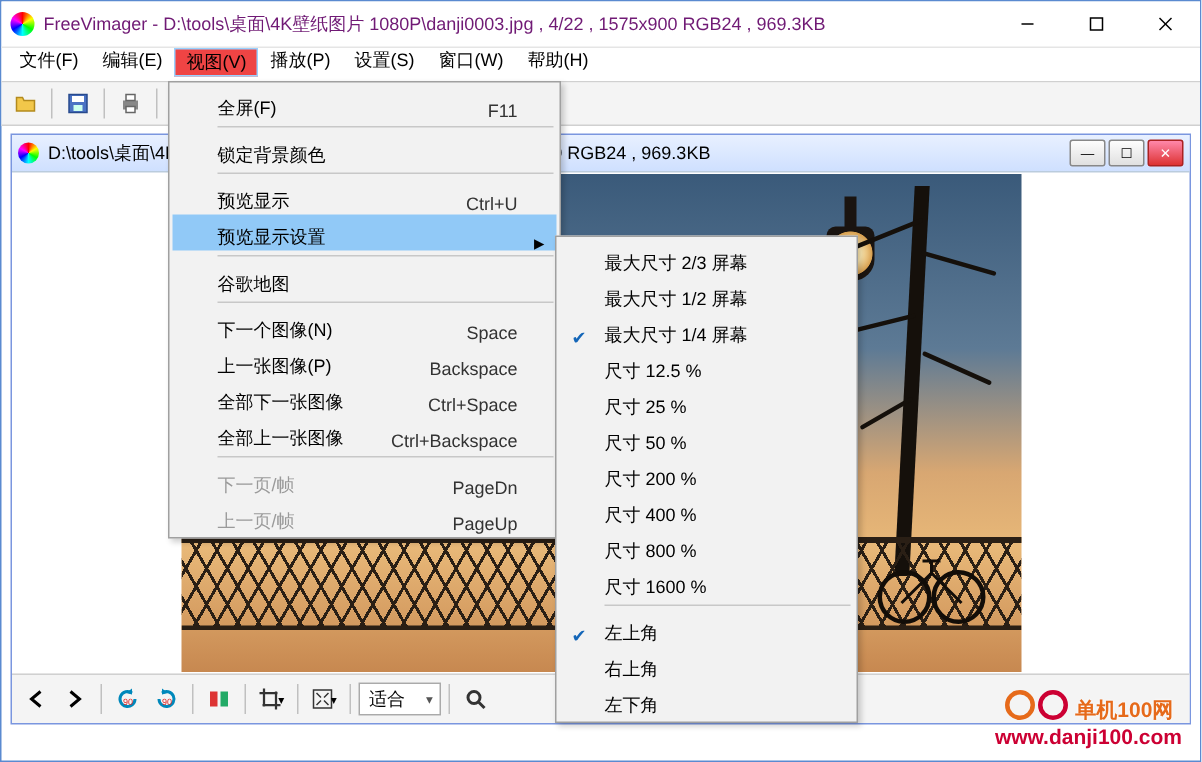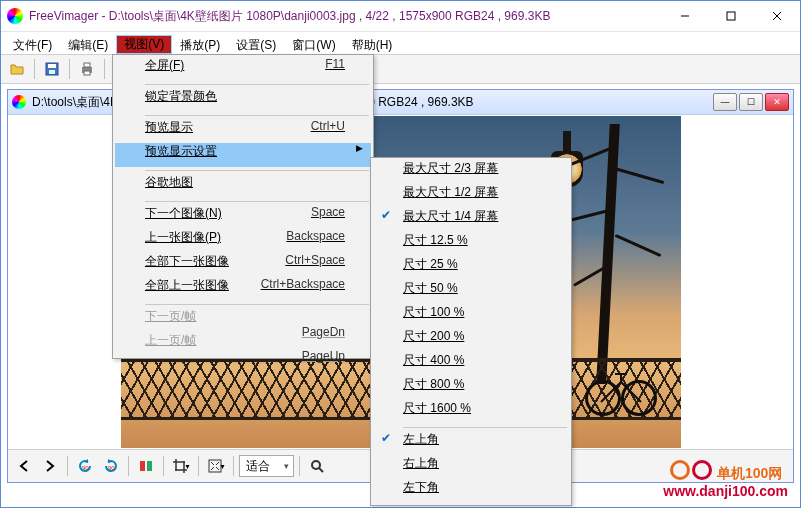--- a/index.html
+++ b/index.html
@@ -2,23 +2,23 @@
 <html><head>
 <meta charset="utf-8">
 <style>
   html,body{margin:0;padding:0;font-family:"Microsoft YaHei","Segoe UI",sans-serif;font-size:12px;background:#fff;color:#000;overflow:hidden;}
   .window{width:801px;height:508px;border:1px solid #5a8ad0;box-sizing:border-box;position:relative;background:#fff;}
   .titlebar{height:30px;display:flex;align-items:center;background:#fff;border-bottom:1px solid #e5e5e5;}
   .titlebar .icon{width:16px;height:16px;margin:0 6px;border-radius:50%;background:conic-gradient(red,yellow,lime,cyan,blue,magenta,red);}
   .titlebar .title{flex:1;font-size:12px;color:#701a75;white-space:nowrap;overflow:hidden;}
   .winbtns{display:flex;height:100%;}
   .winbtn{width:46px;display:flex;align-items:center;justify-content:center;font-size:12px;}
-  .menubar{height:22px;display:flex;align-items:flex-end;padding:0 4px;border-bottom:1px solid #d0d0d0;background:#fff;}
+  .menubar{height:22px;display:flex;align-items:flex-start;padding:0 4px;border-bottom:1px solid #d0d0d0;background:#fff;}
   .menuitem{padding:0 8px;display:flex;align-items:center;font-size:12px;}
-  .menuitem.active{background:#b91c1c;border:1px solid #99d1ff;box-sizing:border-box;padding:0 7px;}
+  .menuitem.active{background:#ef4444;border:1px solid #99d1ff;box-sizing:border-box;padding:0 7px;}
   .toolbar{height:28px;display:flex;align-items:center;background:#f4f4f4;border-bottom:1px solid #d0d0d0;padding:0 4px;gap:2px;}
   .tb-btn{width:24px;height:22px;display:flex;align-items:center;justify-content:center;}
   .tb-sep{width:1px;height:20px;background:#c0c0c0;margin:0 3px;}
   .client{position:absolute;left:6px;right:6px;top:88px;bottom:6px;}
   .doc{position:absolute;left:0;top:0;right:0;height:392px;border:1px solid #7a96df;background:#fff;}
   .doc-title{height:24px;background:linear-gradient(#e8f0ff,#cfe0ff);display:flex;align-items:center;padding:0 4px;border-bottom:1px solid #bcd;}
   .doc-title .icon{width:14px;height:14px;margin-right:6px;border-radius:50%;background:conic-gradient(red,yellow,lime,cyan,blue,magenta,red);}
   .doc-title .t{flex:1;white-space:nowrap;overflow:hidden;}
   .doc-sys{display:flex;gap:2px;}
   .doc-sys .b{width:22px;height:16px;border:1px solid #888;background:linear-gradient(#fdfdfd,#e0e0e0);border-radius:2px;display:flex;align-items:center;justify-content:center;font-size:9px;}
@@ -35,25 +35,25 @@
   .fence::after{content:"";position:absolute;bottom:0;left:0;right:0;height:3px;background:#2a1f15;}
   .bike{position:absolute;right:24px;bottom:32px;width:72px;height:46px;}
   .wheel{position:absolute;width:30px;height:30px;border:3px solid #120d08;border-radius:50%;bottom:0;}
   .toolbar2{position:absolute;left:0;right:0;bottom:0;height:32px;background:#f4f4f4;border-top:1px solid #d0d0d0;display:flex;align-items:center;padding:0 4px;gap:2px;}
   .combo{height:20px;border:1px solid #aaa;background:#fff;display:flex;align-items:center;padding:0 4px 0 6px;font-size:12px;gap:14px;}
   .combo::after{content:"▾";font-size:9px;color:#555;}
   .watermark{position:absolute;right:12px;bottom:8px;font-size:14px;color:#e66a1a;text-shadow:0 0 2px #fff;font-weight:bold;pointer-events:none;text-align:center;}
   .watermark .o{display:inline-block;width:14px;height:14px;border:3px solid #e66a1a;border-radius:50%;vertical-align:-2px;margin:0 1px;}
   
   .menu{position:absolute;background:#f2f2f2;border:1px solid #a0a0a0;box-shadow:2px 2px 4px rgba(0,0,0,.2);padding:2px;font-size:12px;}
-  .menu .row{display:flex;align-items:flex-start;height:24px;padding:0 26px 0 30px;white-space:nowrap;position:relative;text-decoration:underline;}
+  .menu .row{display:flex;align-items:flex-end;height:24px;padding:0 26px 0 30px;white-space:nowrap;position:relative;}
   .menu .row.hl{background:#91c9f7;}
   .menu .row .acc{margin-left:auto;padding-left:30px;color:#333;}
   .menu .row .arrow{position:absolute;right:8px;font-size:9px;}
-  .menu .row.disabled{color:#9a9a9a;flex-direction:column;}
+  .menu .row.disabled{color:#9a9a9a;}
   .menu .sep{height:1px;background:#c8c8c8;margin:3px 2px 3px 30px;}
   .menu .chk{position:absolute;left:8px;color:#1466b8;font-size:12px;}
   #menu1{left:111px;top:53px;width:256px;}
   #menu2{left:369px;top:156px;width:196px;}
   svg{display:block;}
 </style>
 </head>
 <body>
 
 <div class="window">
@@ -276,23 +276,20 @@
       <div class="row">
         <span>尺寸 12.5 %</span>
       </div>
       <div class="row">
         <span>尺寸 25 %</span>
       </div>
       <div class="row">
         <span>尺寸 50 %</span>
       </div>
       <div class="row">
-        <span>尺寸 100 %</span>
-      </div>
-      <div class="row">
         <span>尺寸 200 %</span>
       </div>
       <div class="row">
         <span>尺寸 400 %</span>
       </div>
       <div class="row">
         <span>尺寸 800 %</span>
       </div>
       <div class="row">
         <span>尺寸 1600 %</span>

